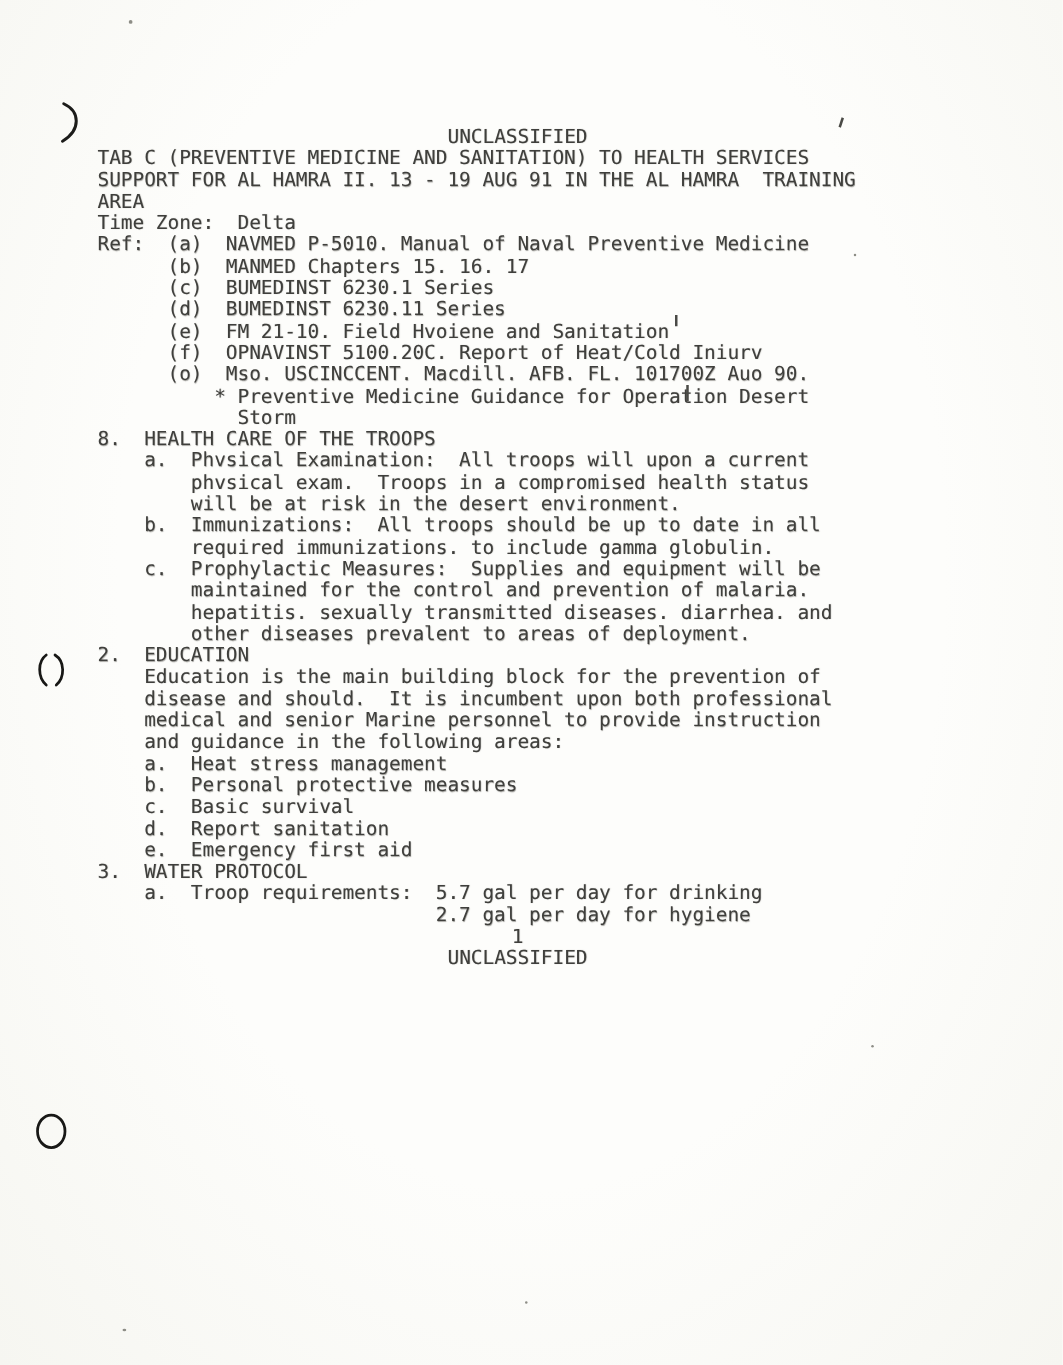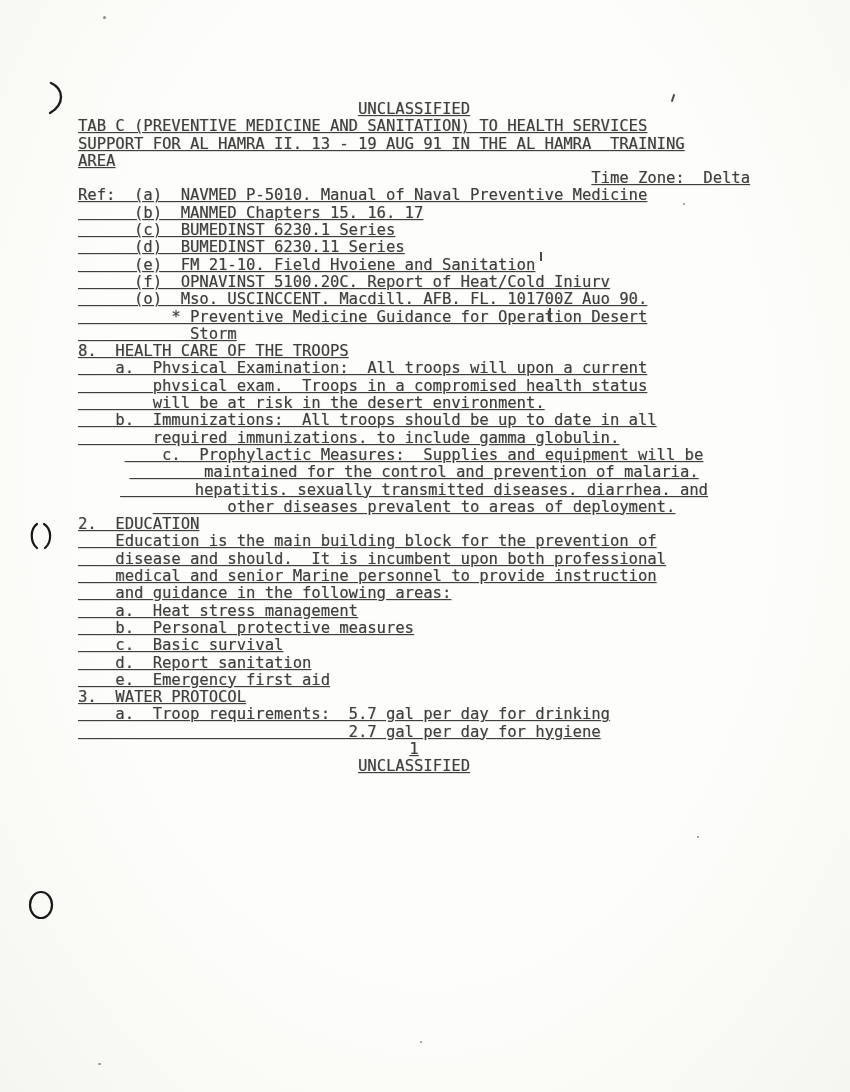--- a/index.html
+++ b/index.html
@@ -23,28 +23,27 @@
     font-family: "DejaVu Sans Mono", "Liberation Mono", monospace;
     font-size: 15.5px;
     line-height: 17.3px;
     color: #3f3f3c;
     text-shadow: 0.4px 0.4px 0.7px rgba(82, 80, 74, 0.5);
   }
   .doc pre {
     margin: 0;
     font: inherit;
     white-space: pre;
-    text-decoration: underline;
   }
   .center { text-align: center; }
   .m7  { margin-top: 7px; }
-  .m11 { margin-top: 11px; text-align: right; }
+  .m11 { margin-top: 11px; }
   .m12 { margin-top: 12px; }
   .m13 { margin-top: 13px; }
-  .m15 { margin-top: 15px; text-align: center; }
+  .m15 { margin-top: 15px; }
   .m17 { margin-top: 17px; }
   .m19 { margin-top: 19px; }
   .m30 { margin-top: 30px; }
   .artifact { position: absolute; }
   .tick { position: absolute; background: #4a4a46; }
   .dot { position: absolute; background: #8d8d86; border-radius: 50%; }
 </style>
 </head>
 <body>
 

